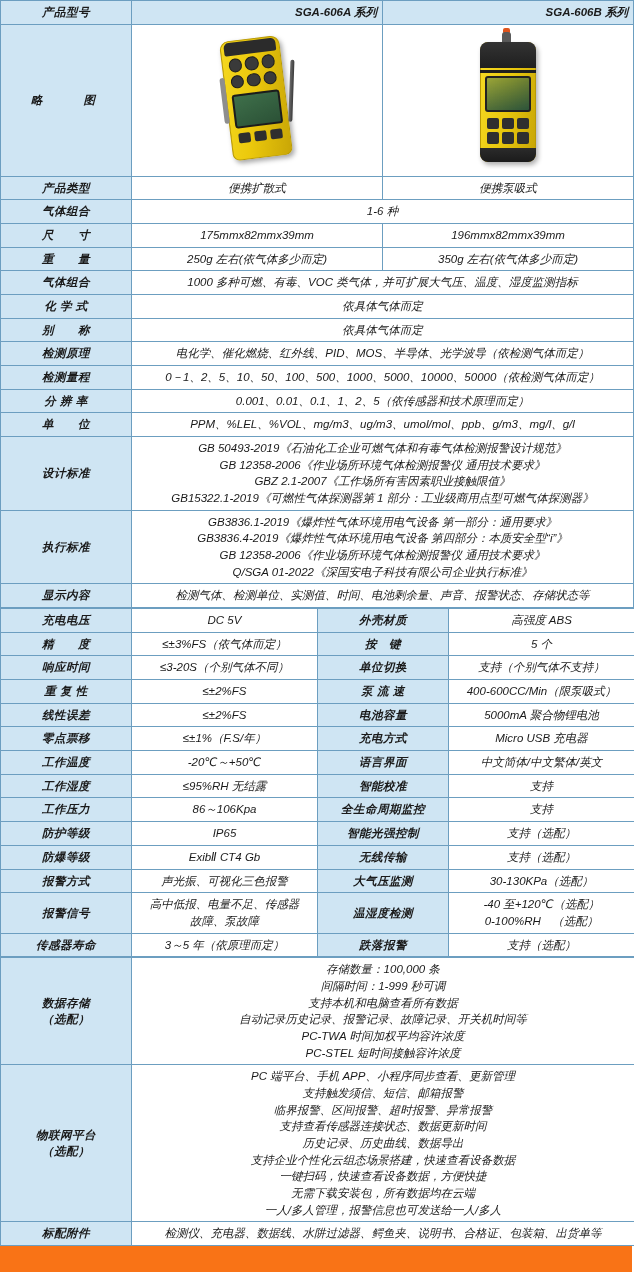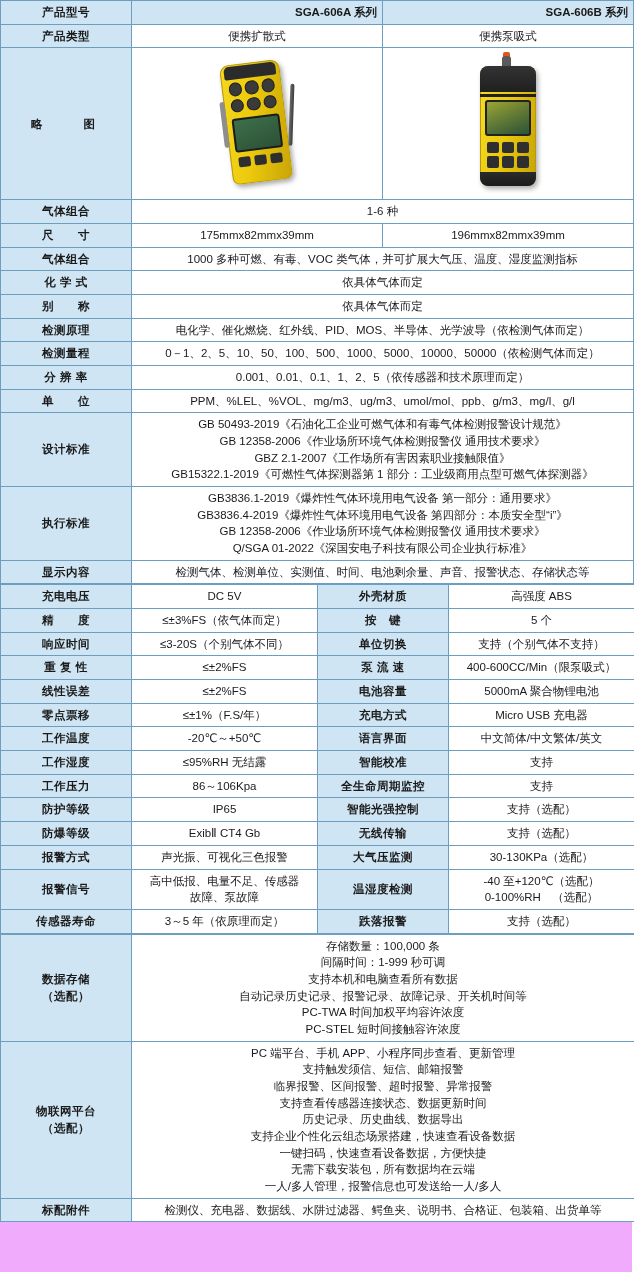--- a/index.html
+++ b/index.html
@@ -4,22 +4,23 @@
 <style>
   * { box-sizing: border-box; }
   html, body {
     margin: 0; padding: 0;
     background: #ffffff;
     font-family: "Liberation Sans", "DejaVu Sans", sans-serif;
   }
   #sheet {
     width: 632px;
     min-height: 1272px;
-    background: #f0abfc;
+    background: #f97316;
     position: relative;
+    font-style: italic;
   }
   table.spec {
     width: 634px;
     border-collapse: collapse;
     table-layout: fixed;
   }
   table.spec td {
     border: 1px solid #6c9ec0;
     padding: 3px 5px;
     font-size: 11.5px;
@@ -176,26 +177,20 @@
     <col style="width:131px">
     <col style="width:251px">
     <col style="width:251px">
   </colgroup>
   <tbody>
 
     <tr>
       <td class="lbl">产品型号</td>
       <td class="hdr">SGA-606A 系列</td>
       <td class="hdr">SGA-606B 系列</td>
-    </tr>
-
-    <tr>
-      <td class="lbl">产品类型</td>
-      <td class="val val-c">便携扩散式</td>
-      <td class="val val-c">便携泵吸式</td>
     </tr>
 
     <tr>
       <td class="lbl lbl-wide">略　　图</td>
       <td class="imgcell">
         <div class="device-wrap">
           <div class="devA">
             <div class="body"></div>
             <div class="clip"></div>
             <div class="topcap"></div>
@@ -234,30 +229,41 @@
                   <i></i>
                   <i></i>
                 </div>
             <div class="bottom"></div>
           </div>
         </div>
       </td>
     </tr>
 
     <tr>
+      <td class="lbl">产品类型</td>
+      <td class="val val-c">便携扩散式</td>
+      <td class="val val-c">便携泵吸式</td>
+    </tr>
+
+    <tr>
       <td class="lbl">气体组合</td>
       <td class="val" colspan="2">1-6 种</td>
     </tr>
 
     <tr>
       <td class="lbl">尺　　寸</td>
       <td class="val val-c">175mmx82mmx39mm</td>
       <td class="val val-c">196mmx82mmx39mm</td>
     </tr>
 
+    <tr>
+      <td class="lbl">重　　量</td>
+      <td class="val val-c">250g 左右(依气体多少而定)</td>
+      <td class="val val-c">350g 左右(依气体多少而定)</td>
+    </tr>
 
     <tr>
       <td class="lbl">气体组合</td>
       <td class="val" colspan="2">1000 多种可燃、有毒、VOC 类气体，并可扩展大气压、温度、湿度监测指标</td>
     </tr>
 
     <tr>
       <td class="lbl">化 学 式</td>
       <td class="val" colspan="2">依具体气体而定</td>
     </tr>

